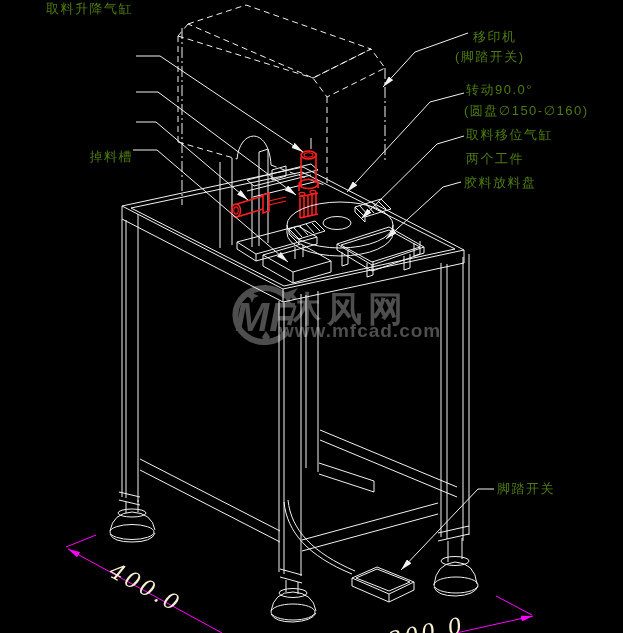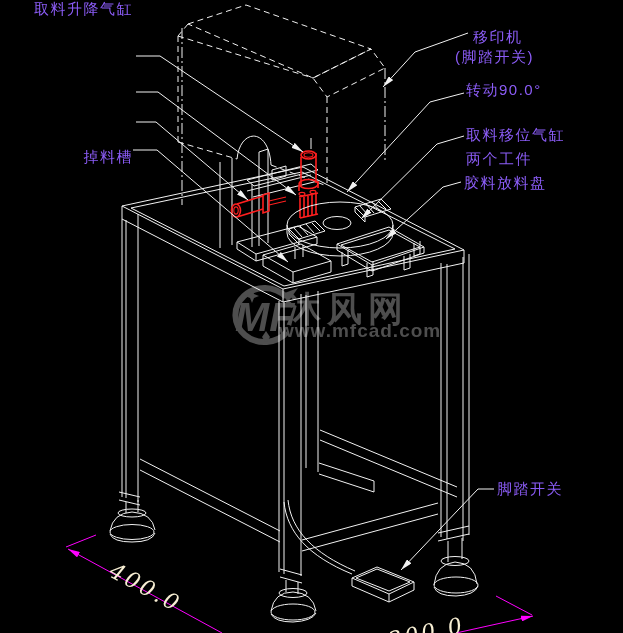--- a/index.html
+++ b/index.html
@@ -1,19 +1,19 @@
 <!DOCTYPE html>
 <html><head>
 <meta charset="utf-8">
 <style>
   html,body{margin:0;padding:0;background:#000;}
   .stage{position:relative;width:623px;height:633px;background:#000;overflow:hidden;
          font-family:"Liberation Sans",sans-serif;}
   .stage svg{position:absolute;left:0;top:0;}
-  .lbl{position:absolute;color:#8b5cf6;font-size:15px;letter-spacing:1.5px;white-space:nowrap;line-height:17px;}
+  .lbl{position:absolute;color:#4d7c0f;font-size:13px;letter-spacing:1.5px;white-space:nowrap;line-height:17px;}
   .lbl-left{width:133px;text-align:right;}
   
   .w{stroke:#f2f2f2;fill:none;stroke-width:1;}
   .dash{stroke-dasharray:6 4;}
   .dd{stroke-dasharray:11 3 2 3;}
   .red{stroke:#ff1f1f;fill:none;stroke-width:1.6;}
   .redthin{stroke:#ff1f1f;fill:none;stroke-width:1.1;}
   .mag{stroke:#ff00ff;fill:none;stroke-width:1;}
   text.dim{fill:#f8efd4;font-family:"DejaVu Serif",serif;font-style:italic;font-size:22px;letter-spacing:3px;}
   .wmfill{fill:#4e4e4e;}
@@ -222,18 +222,19 @@
     <text class="dim" transform="translate(428,640) rotate(-12)" text-anchor="middle">300.0</text>
   </g>
 </svg>
 
 <div class="lbl lbl-left" style="left:0;top:47">取料升降气缸</div>
 <div class="lbl lbl-left" style="left:0px;top:148px">掉料槽</div>
 
 <div class="lbl" style="left:473px;top:28px">移印机</div>
 <div class="lbl" style="left:455px;top:48px">(脚踏开关)</div>
 <div class="lbl" style="left:466px;top:81px">转动90.0°</div>
+<div class="lbl" style="left:464px;top:102px">(圆盘∅150-∅160)</div>
 <div class="lbl" style="left:466px;top:126px">取料移位气缸</div>
 <div class="lbl" style="left:466px;top:150px">两个工件</div>
 <div class="lbl" style="left:464px;top:174px">胶料放料盘</div>
 <div class="lbl" style="left:497px;top:480px">脚踏开关</div>
 
 </div>
 
 </body></html>

